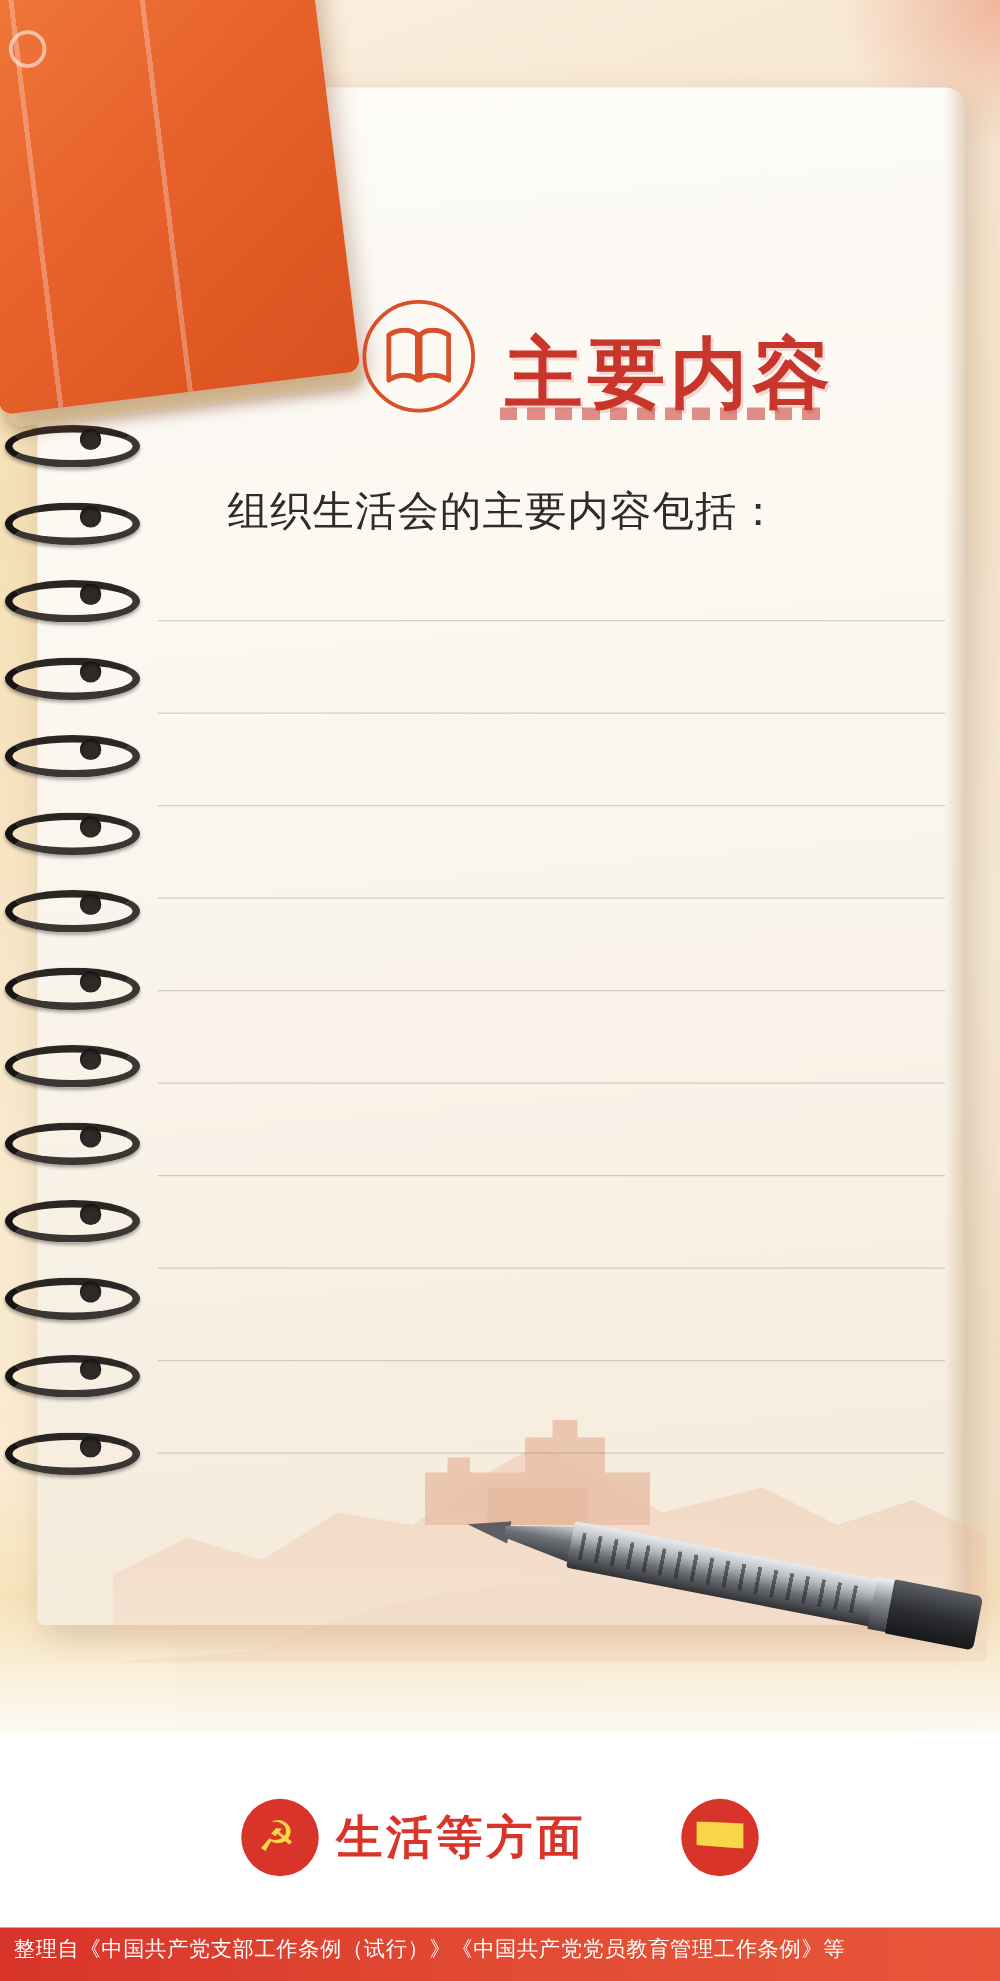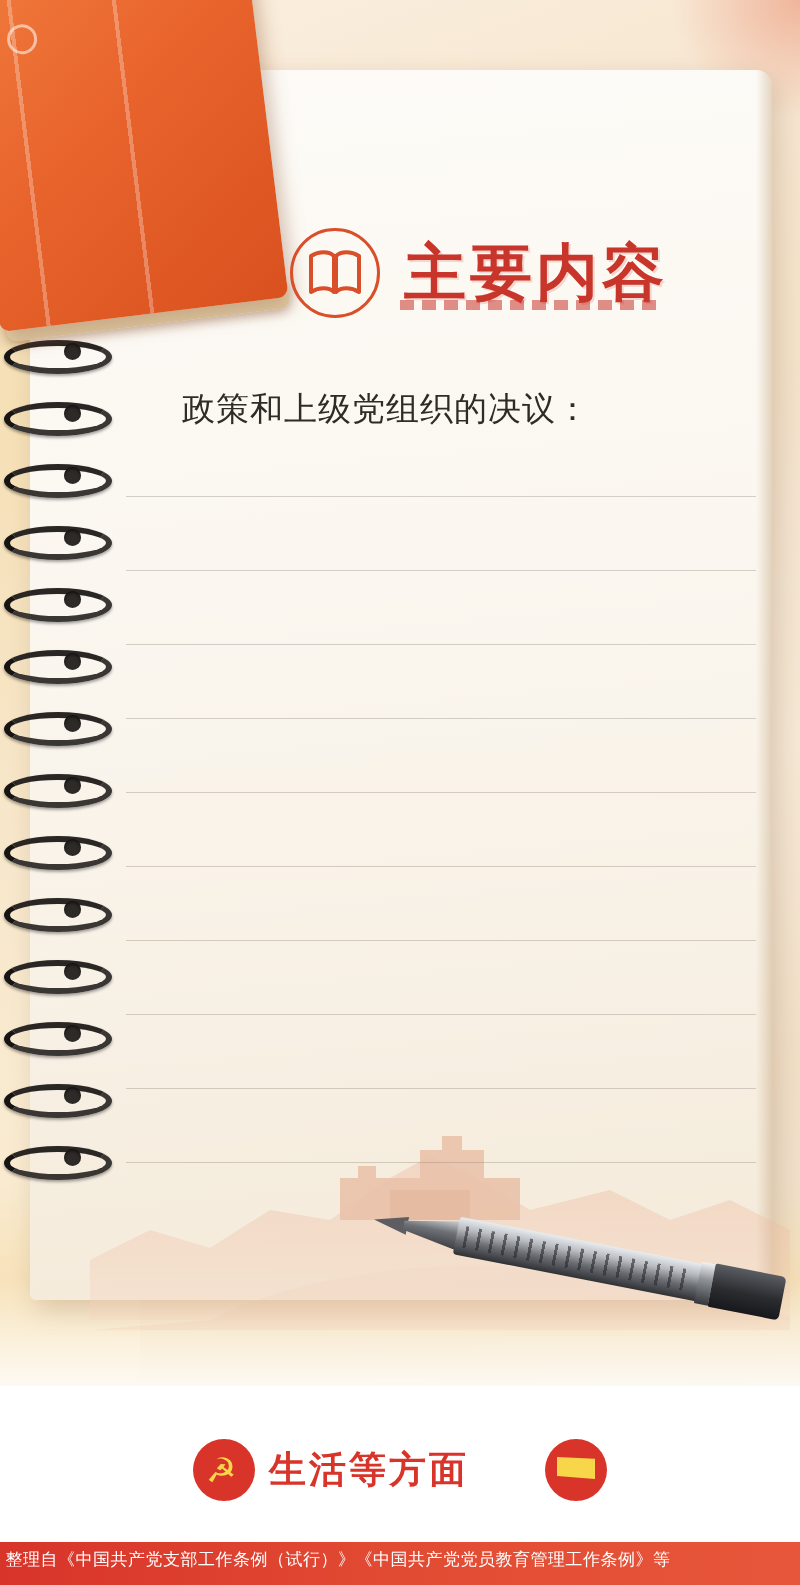--- a/index.html
+++ b/index.html
@@ -172,21 +172,21 @@
     border-radius: 0 0 10px 10px;
     box-shadow: 0 4px 10px rgba(120,60,20,.3);
   }
 
   
   .header {
     position: absolute;
     left: 290px; top: 215px;
     width: 440px; height: 115px;
     display: flex;
-    align-items: center;
+    align-items: flex-end;
     gap: 24px;
   }
   .book-icon {
     width: 84px; height: 84px;
     border: 3px solid #d94f2a;
     border-radius: 50%;
     position: relative;
     flex: 0 0 auto;
   }
   .book-icon svg { position: absolute; left: 16px; top: 19px; }
@@ -331,21 +331,21 @@
     font-weight: 700;
     color: #d8342a;
     letter-spacing: 3px;
     white-space: nowrap;
   }
 
   .footer-note {
     position: absolute;
     left: 0; top: 1548px;
     width: 676px;
-    text-align: center;
+    text-align: right;
     font-family: "DejaVu Sans", sans-serif;
     font-size: 17px;
     color: #ffffff;
     letter-spacing: .5px;
     white-space: nowrap;
   }
 </style>
 </head>
 <body>
 
@@ -463,21 +463,21 @@
         <path d="M2,6 C10,1 20,1 25,6 L25,42 C20,37 10,37 2,42 Z" fill="none" stroke="#d94f2a" stroke-width="4" stroke-linejoin="round"></path>
         <path d="M50,6 C42,1 32,1 27,6 L27,42 C32,37 42,37 50,42 Z" fill="none" stroke="#d94f2a" stroke-width="4" stroke-linejoin="round"></path>
         <rect x="23.5" y="4" width="5" height="38" fill="#d94f2a"></rect>
       </svg>
     </div>
     <div class="title-cn">主要内容</div>
   </div>
 
   <div class="body-text">
     <div>
-      <span class="indent"></span><span>政策和上级党组织的决议：</span>
+      <span class="indent"></span><span>组织生活会的主要内容包括：</span>
     </div>
   </div>
 
   <div class="pen">
     <div class="tip"></div>
     <div class="cone"></div>
     <div class="barrel"></div>
     <div class="grid"></div>
     <div class="ring1"></div>
     <div class="end"></div>

